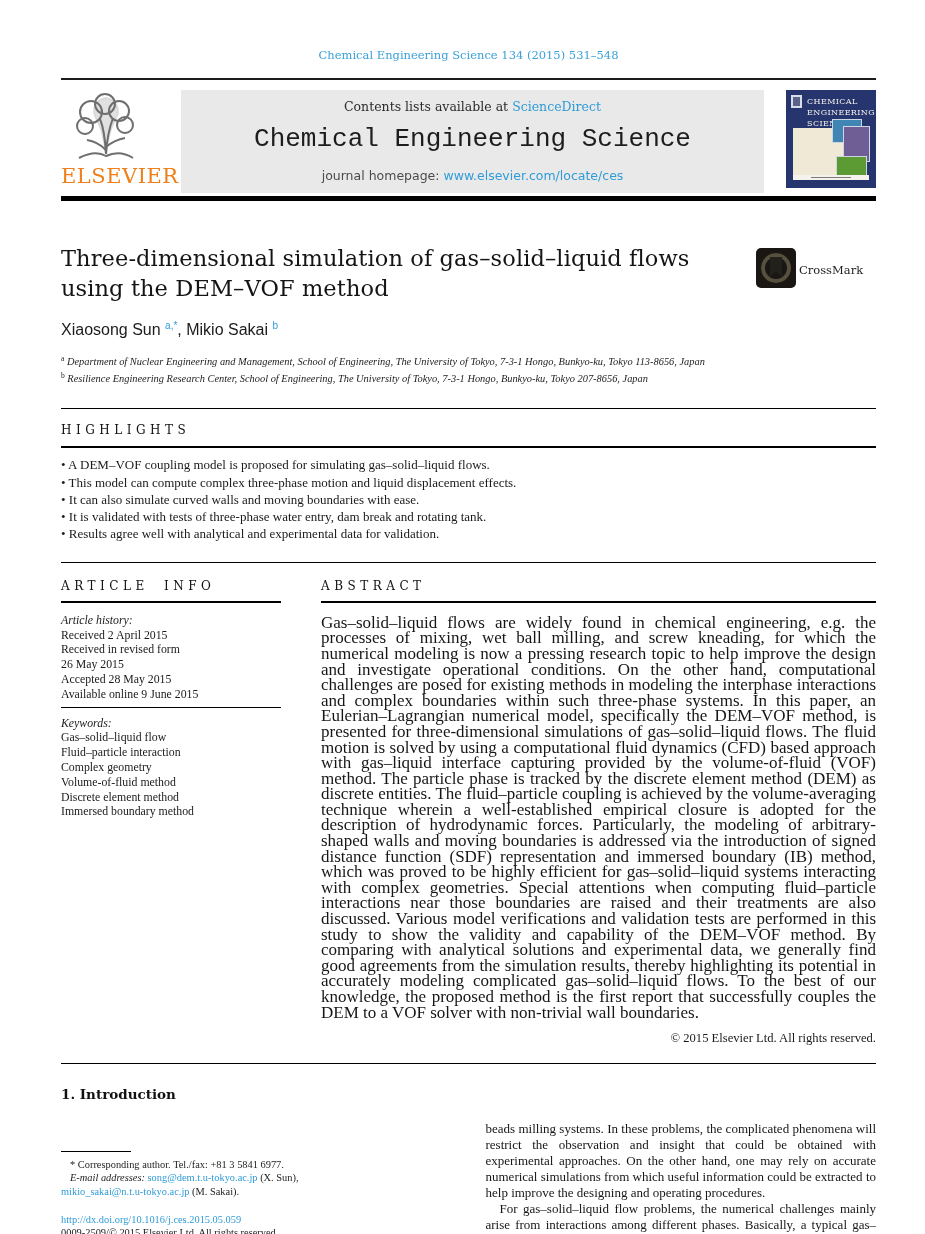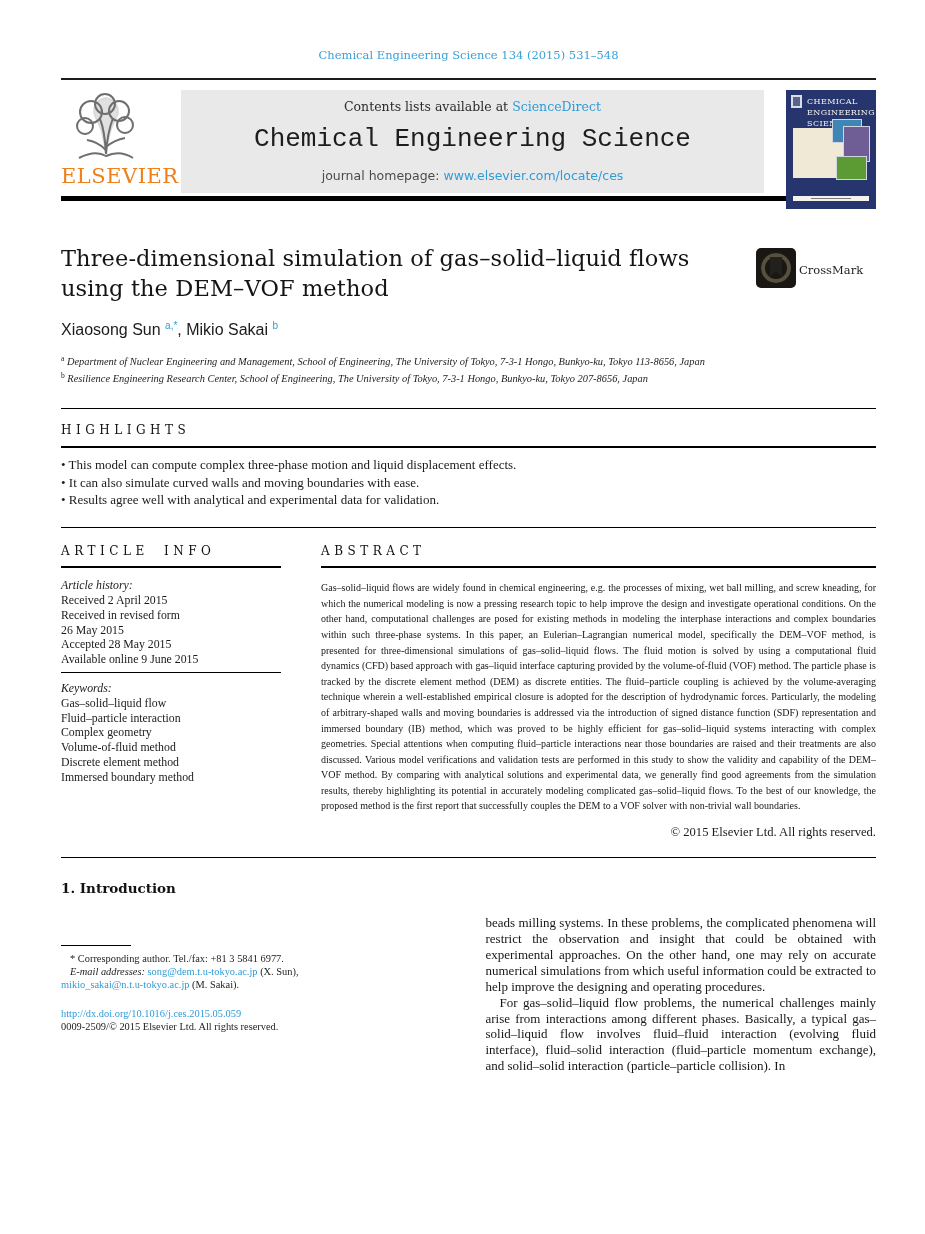--- a/index.html
+++ b/index.html
@@ -15,21 +15,21 @@
 
   
   .header-band { display:flex; margin-top:10px; height:103px; }
   .publisher { width:120px; position:relative; padding-top:2px; }
   .publisher svg { display:block; margin-left:6px; }
   .publisher-name { font-family:"DejaVu Serif", serif; font-size:21px; color:#ef7f1a; letter-spacing:0.5px; margin-top:-2px; }
   .journal-box { flex:1; background:#e9e9e9; margin-right:22px; text-align:center; padding-top:9px; position:relative; }
   .contents-line { font-size:12.5px; font-family:"DejaVu Serif", serif; color:#2b2b2b; }
   .journal-title { font-family:Liberation Mono, monospace; font-size:26px; color:#1d1d1d; margin-top:10px; }
   .homepage-line { font-family:"DejaVu Sans", "Liberation Sans", sans-serif; font-size:12.5px; color:#4b4b4b; margin-top:14px; }
-  .cover { width:90px; height:119px; background:#26356e; position:relative; overflow:hidden; }
+  .cover { width:90px; height:98px; background:#26356e; position:relative; overflow:hidden; }
   .cover-logo { position:absolute; left:5px; top:5px; width:11px; height:13px; background:#d8dce8; }
   .cover-logo:after { content:""; position:absolute; left:2px; top:2px; width:7px; height:9px; background:#5a6488; }
   .cover-title { position:absolute; left:21px; top:6px; font-family:"DejaVu Serif", serif; font-size:8px; line-height:11px; color:#f4f2ec; letter-spacing:0.4px; }
   .cover-beige { position:absolute; left:7px; top:38px; width:56px; height:50px; background:#efe9d6; }
   .cover-art1 { position:absolute; left:46px; top:29px; width:30px; height:24px; background:#3f86b5; border:1px solid #cfd6e2; }
   .cover-art2 { position:absolute; left:57px; top:36px; width:27px; height:36px; background:#6f5e95; border:1px solid #cfd6e2; }
   .cover-art3 { position:absolute; left:50px; top:66px; width:31px; height:24px; background:#5c9a33; border:1px solid #cfd6e2; }
   .cover-strip { position:absolute; left:7px; bottom:8px; width:76px; height:5px; background:#f4f2ec; }
   .cover-strip:after { content:""; position:absolute; left:18px; top:2px; width:40px; height:1px; background:#7b7b7b; }
 
@@ -55,21 +55,21 @@
   .rule-sep { border-bottom:1.5px solid #000; margin-top:19px; }
 
   
   .info-grid { display:flex; margin-top:16px; }
   .info-col { width:220px; flex:none; }
   .abs-col { margin-left:40px; flex:1; }
   .col-head-rule { border-bottom:2px solid #000; margin-top:8px; }
   .history { font-size:11.8px; line-height:14.8px; margin-top:10px; padding-bottom:5px; border-bottom:1px solid #000; }
   .info-label { font-style:italic; }
   .keywords { font-size:11.8px; line-height:14.8px; margin-top:8px; }
-  .abstract-text { margin-top:12px; font-size:10px; line-height:15.6px; text-align:justify; color:#161616; }
+  .abstract-text { margin-top:12px; font-size:17px; line-height:15.6px; text-align:justify; color:#161616; }
   .abstract-copy { text-align:right; margin-top:11px; font-size:12.6px; }
 
   .body-rule { border-bottom:1px solid #000; margin-top:17px; }
 
   
   .intro { margin-top:22px; }
   h2 { font-family:"DejaVu Serif", serif; font-size:13.5px; color:#111; }
   .columns { display:flex; gap:34px; margin-top:19px; }
   .col { flex:1; font-size:13px; line-height:15.9px; text-align:justify; color:#161616; }
   .col p.indent { text-indent:14px; }
@@ -160,22 +160,24 @@
   <div class="affiliations">
     <div><sup>a</sup><span> Department of Nuclear Engineering and Management, School of Engineering, The University of Tokyo, 7-3-1 Hongo, Bunkyo-ku, Tokyo 113-8656, Japan</span></div>
     <div><sup>b</sup><span> Resilience Engineering Research Center, School of Engineering, The University of Tokyo, 7-3-1 Hongo, Bunkyo-ku, Tokyo 207-8656, Japan</span></div>
   </div>
 
   <div class="rule-thin"></div>
   <div class="sec-head hl-head">HIGHLIGHTS</div>
   <div class="rule-med"></div>
 
   <ul class="highlights-list">
+    <li>A DEM–VOF coupling model is proposed for simulating gas–solid–liquid flows.</li>
     <li>This model can compute complex three-phase motion and liquid displacement effects.</li>
     <li>It can also simulate curved walls and moving boundaries with ease.</li>
+    <li>It is validated with tests of three-phase water entry, dam break and rotating tank.</li>
     <li>Results agree well with analytical and experimental data for validation.</li>
   </ul>
 
   <div class="rule-sep"></div>
 
   <div class="info-grid">
     <div class="info-col">
       <div class="sec-head">ARTICLE INFO</div>
       <div class="col-head-rule"></div>
       <div class="history">

